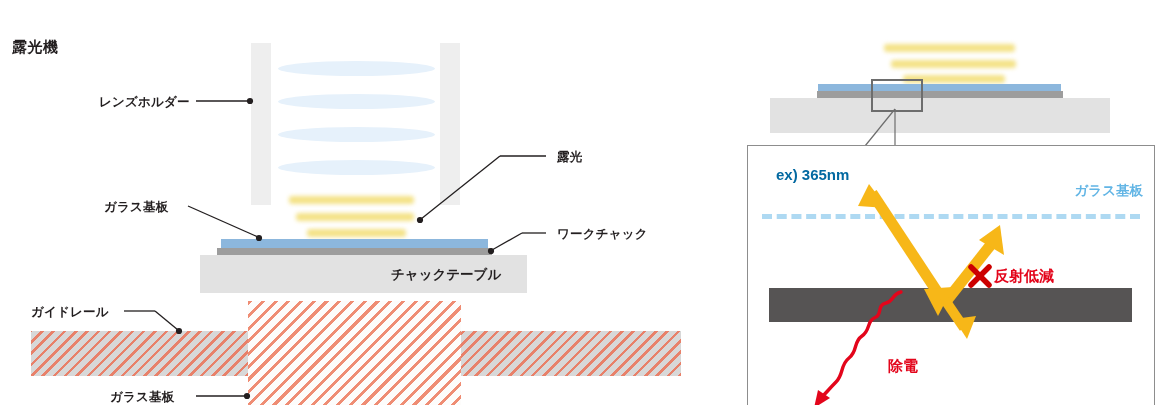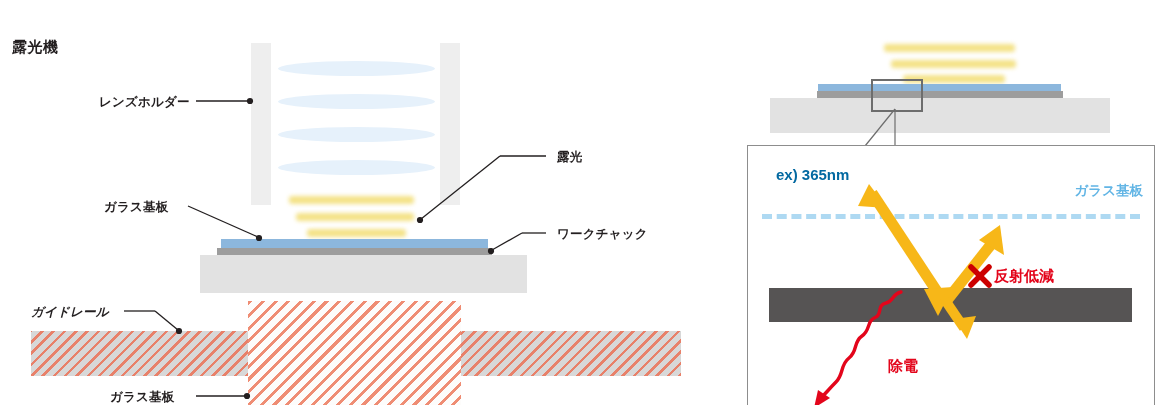--- a/index.html
+++ b/index.html
@@ -137,20 +137,21 @@
   <div class="abs lens" style="left:278px; top:99px;"></div>
   <div class="abs lens" style="left:278px; top:132px;"></div>
 
   <div class="abs beam" style="left:289px; top:168px; width:125px; height:8px;"></div>
   <div class="abs beam" style="left:296px; top:185px; width:118px; height:8px;"></div>
   <div class="abs beam" style="left:307px; top:201px; width:99px; height:8px;"></div>
 
   <div class="abs glass-sub" style="left:221px; top:211px; width:267px;"></div>
   <div class="abs work-chuck" style="left:217px; top:220px; width:275px;"></div>
   <div class="abs chuck-table" style="left:200px; top:227px; width:327px; height:38px;"></div>
+  <div class="abs lbl-chuck-table" style="left:391px; top:238px;">チャックテーブル</div>
 
   <div class="abs hatch-gray" style="left:31px; top:303px; width:217px; height:45px;"></div>
   <div class="abs hatch-gray" style="left:461px; top:303px; width:220px; height:45px;"></div>
 
   <div class="abs hatch-white" style="left:248px; top:273px; width:213px; height:110px;"></div>
 
   <svg class="abs" style="left:0; top:0;" width="740" height="405">
 
     <line x1="196" y1="73" x2="249" y2="73" stroke="#231f20" stroke-width="1.3"></line>
     <circle cx="250" cy="73" r="3.1" fill="#231f20"></circle>
@@ -171,21 +172,21 @@
     <circle cx="179" cy="303" r="3.1" fill="#231f20"></circle>
 
     <line x1="196" y1="368" x2="246" y2="368" stroke="#231f20" stroke-width="1.3"></line>
     <circle cx="247" cy="368" r="3.1" fill="#231f20"></circle>
   </svg>
 
   <div class="abs lbl" style="left:99px; top:66px;">レンズホルダー</div>
   <div class="abs lbl" style="left:104px; top:171px;">ガラス基板</div>
   <div class="abs lbl" style="left:557px; top:121px;">露光</div>
   <div class="abs lbl" style="left:557px; top:198px;">ワークチャック</div>
-  <div class="abs lbl" style="left:31px; top:276px;font-style:italic;">ガイドレール</div>
+  <div class="abs lbl" style="left:31px; top:276px;">ガイドレール</div>
   <div class="abs lbl" style="left:110px; top:361px;">ガラス基板</div>
 
   <div class="abs beam" style="left:884px; top:16px; width:131px; height:8px;"></div>
   <div class="abs beam" style="left:891px; top:32px; width:125px; height:8px;"></div>
   <div class="abs beam" style="left:903px; top:47px; width:102px; height:8px;"></div>
 
   <div class="abs mini-glass" style="left:818px; top:56px; width:243px; height:7px;"></div>
   <div class="abs mini-work-chuck" style="left:817px; top:63px; width:246px; height:7px;"></div>
   <div class="abs mini-chuck-table" style="left:770px; top:70px; width:340px; height:35px;"></div>
 

